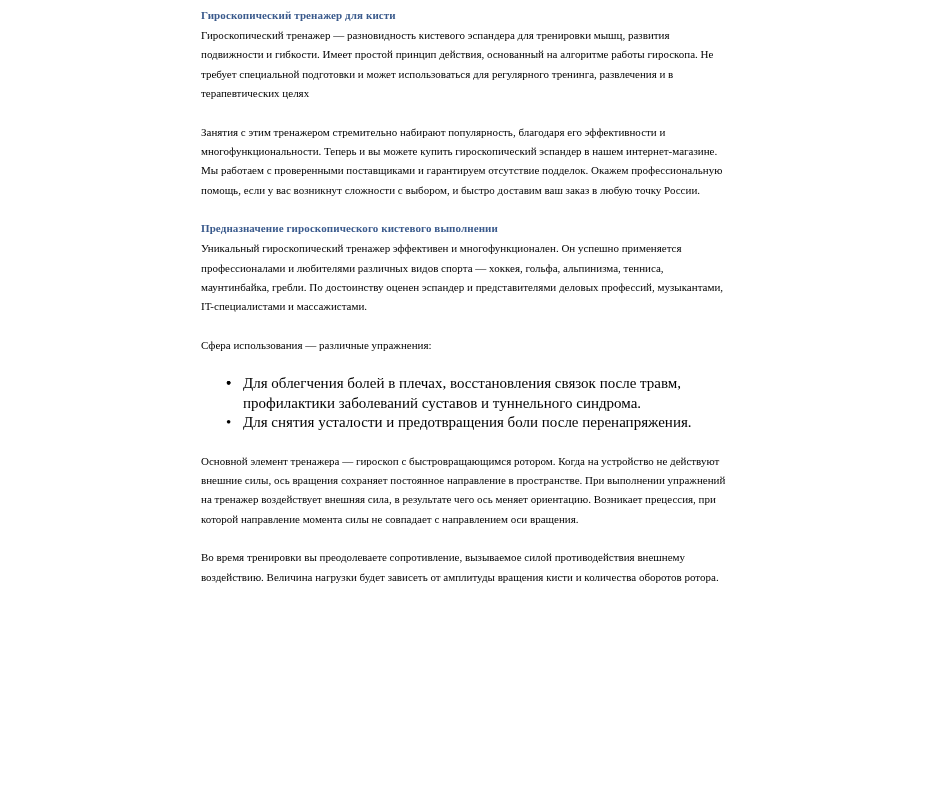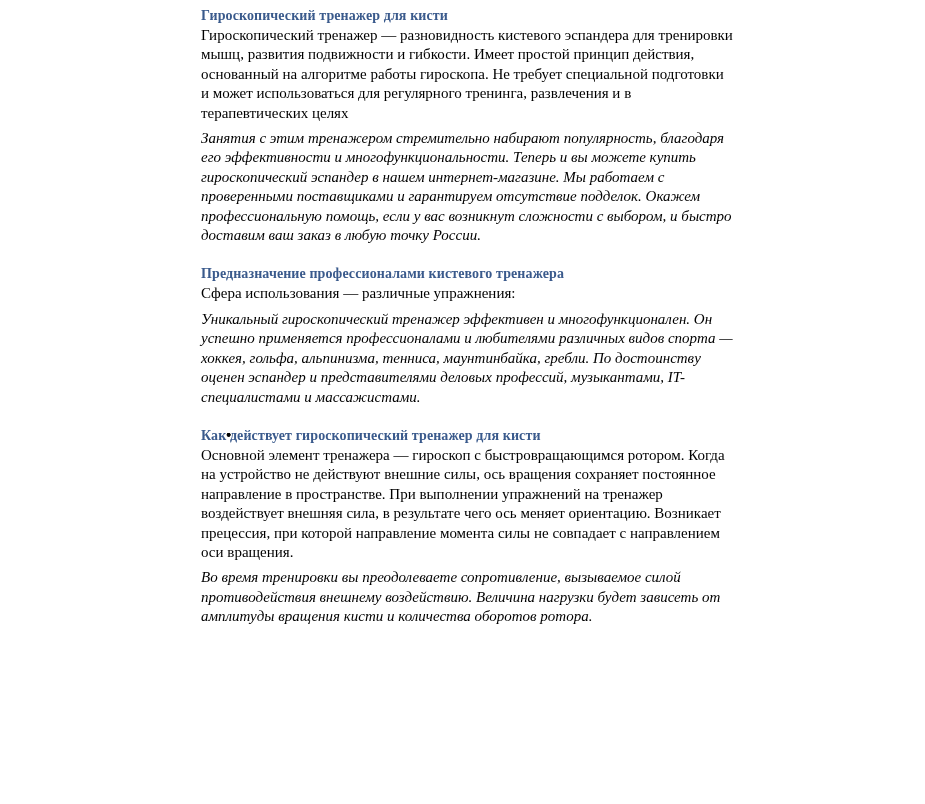--- a/index.html
+++ b/index.html
@@ -22,40 +22,39 @@
     box-sizing: border-box;
   }
   .doc-body {
     position: absolute;
     left: 201px;
     top: 6px;
     width: 533px;
   }
   h2.section-heading {
     font-family: "Liberation Serif", "DejaVu Serif", serif;
-    font-size: 14px;
+    font-size: 11px;
     font-weight: bold;
     color: #3A5A8C;
     margin: 0 0 1px 0;
     padding: 0;
     line-height: 19px;
     letter-spacing: 0.1px;
     white-space: nowrap;
   }
   p.para {
-    font-size: 15px;
+    font-size: 11px;
     line-height: 19.4px;
     margin: 0;
     padding: 0;
     text-align: left;
     color: #000000;
   }
   p.para + p.para {
-    margin-top: 6px;
-    font-style: italic;
+    margin-top: 19px;
   }
   .block-gap-heading {
     margin-top: 19px;
   }
   ul.bullets {
     list-style: none;
     margin: 19px 0 0 0;
     padding: 0;
   }
   ul.bullets li {
@@ -81,39 +80,40 @@
 <div class="page">
   <div class="doc-body">
 
     <div>
       <h2 class="section-heading">Гироскопический тренажер для кисти</h2>
       <p class="para">Гироскопический тренажер — разновидность кистевого эспандера для тренировки мышц, развития подвижности и гибкости. Имеет простой принцип действия, основанный на алгоритме работы гироскопа. Не требует специальной подготовки и может использоваться для регулярного тренинга, развлечения и в терапевтических целях</p>
       <p class="para">Занятия с этим тренажером стремительно набирают популярность, благодаря его эффективности и многофункциональности. Теперь и вы можете купить гироскопический эспандер в нашем интернет-магазине. Мы работаем с проверенными поставщиками и гарантируем отсутствие подделок. Окажем профессиональную помощь, если у вас возникнут сложности с выбором, и быстро доставим ваш заказ в любую точку России.</p>
     </div>
 
     <div class="block-gap-heading">
-      <h2 class="section-heading">Предназначение профессионалами кистевого тренажера</h2>
+      <h2 class="section-heading">Предназначение гироскопического кистевого выполнении</h2>
+      <p class="para">Уникальный гироскопический тренажер эффективен и многофункционален. Он успешно применяется профессионалами и любителями различных видов спорта — хоккея, гольфа, альпинизма, тенниса, маунтинбайка, гребли. По достоинству оценен эспандер и представителями деловых профессий, музыкантами, IT-специалистами и массажистами.</p>
       <p class="para">Сфера использования — различные упражнения:</p>
-      <p class="para">Уникальный гироскопический тренажер эффективен и многофункционален. Он успешно применяется профессионалами и любителями различных видов спорта — хоккея, гольфа, альпинизма, тенниса, маунтинбайка, гребли. По достоинству оценен эспандер и представителями деловых профессий, музыкантами, IT-специалистами и массажистами.</p>
       <ul class="bullets">
         <li>
           <span class="bullet-dot">•</span>
         </li>
         <li>
           <span class="bullet-dot">•</span>
         </li>
         <li>
           <span class="bullet-dot">•</span>
+          <span>Для облегчения болей в плечах, восстановления связок после травм, профилактики заболеваний суставов и туннельного синдрома.</span>
         </li>
         <li>
           <span class="bullet-dot">•</span>
+          <span>Для снятия усталости и предотвращения боли после перенапряжения.</span>
         </li>
       </ul>
     </div>
 
     <div class="block-gap-heading">
-      <h2 class="section-heading">Как действует гироскопический тренажер для кисти</h2>
       <p class="para">Основной элемент тренажера — гироскоп с быстровращающимся ротором. Когда на устройство не действуют внешние силы, ось вращения сохраняет постоянное направление в пространстве. При выполнении упражнений на тренажер воздействует внешняя сила, в результате чего ось меняет ориентацию. Возникает прецессия, при которой направление момента силы не совпадает с направлением оси вращения.</p>
       <p class="para">Во время тренировки вы преодолеваете сопротивление, вызываемое силой противодействия внешнему воздействию. Величина нагрузки будет зависеть от амплитуды вращения кисти и количества оборотов ротора.</p>
     </div>
 
   </div>
 </div>
 
 </body></html>

